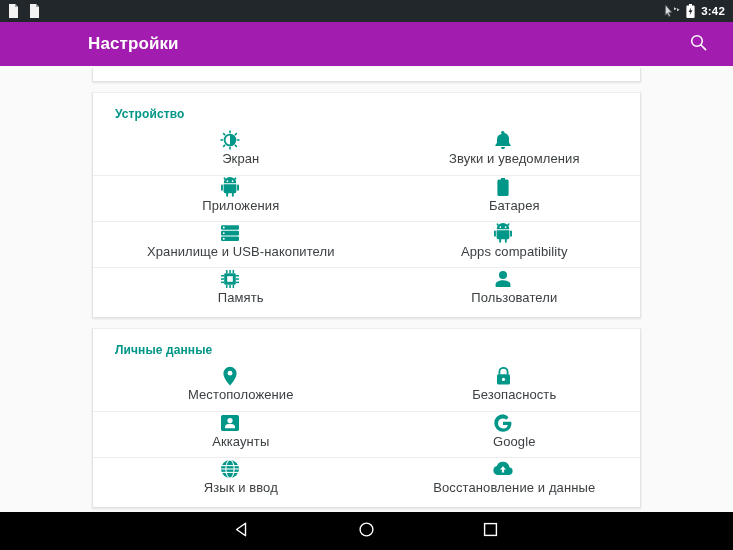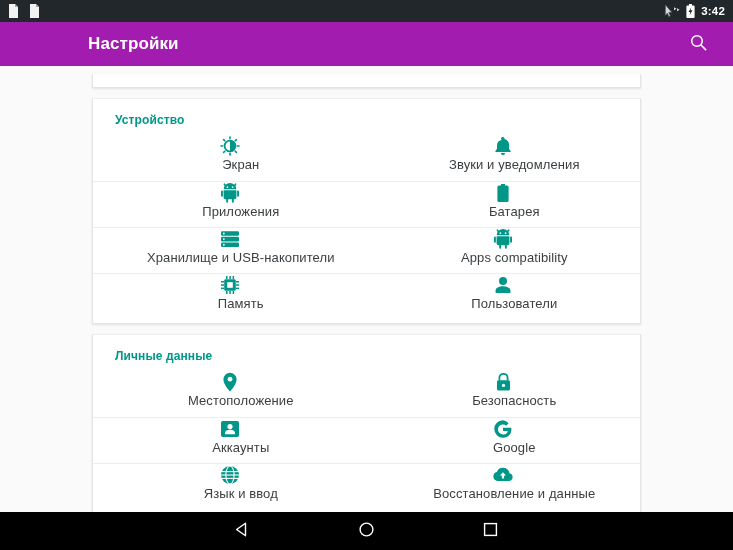--- a/index.html
+++ b/index.html
@@ -67,21 +67,21 @@
   
   .content {
     flex: 1 1 auto;
     position: relative;
     overflow: hidden;
     background: #fafafa;
   }
   .scroller {
     position: absolute;
     left: 0; right: 0; top: 0;
-    padding: 8px 0 0 0;
+    padding: 2px 0 0 0;
   }
 
   .card {
     position: relative;
     margin: 0 92px 10px 92px;
     background: #ffffff;
     border: 1px solid #e4e4e4;
     border-top: none;
     box-shadow: 0 1px 2px rgba(0,0,0,.10);
   }

